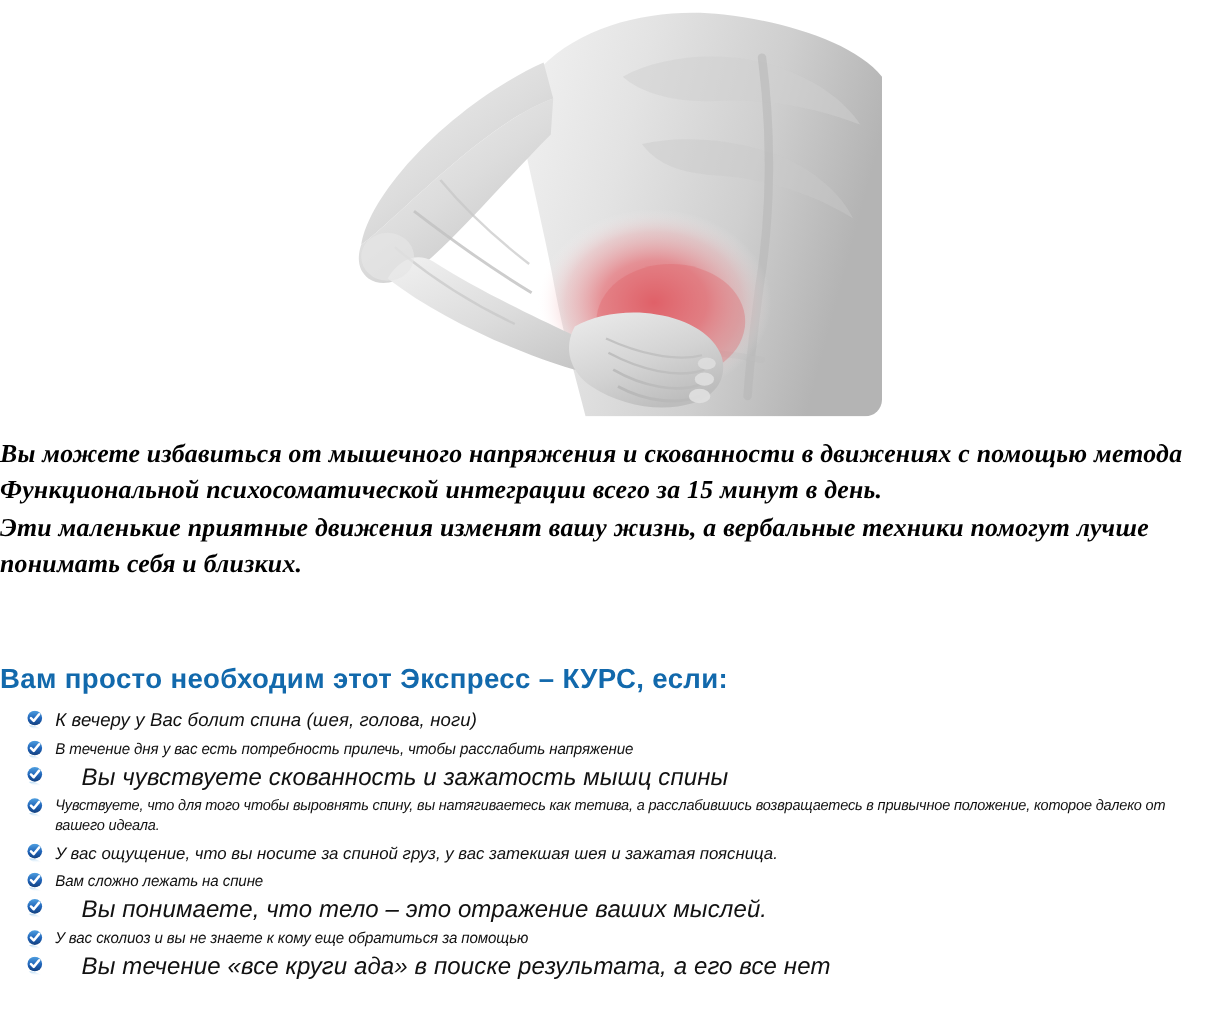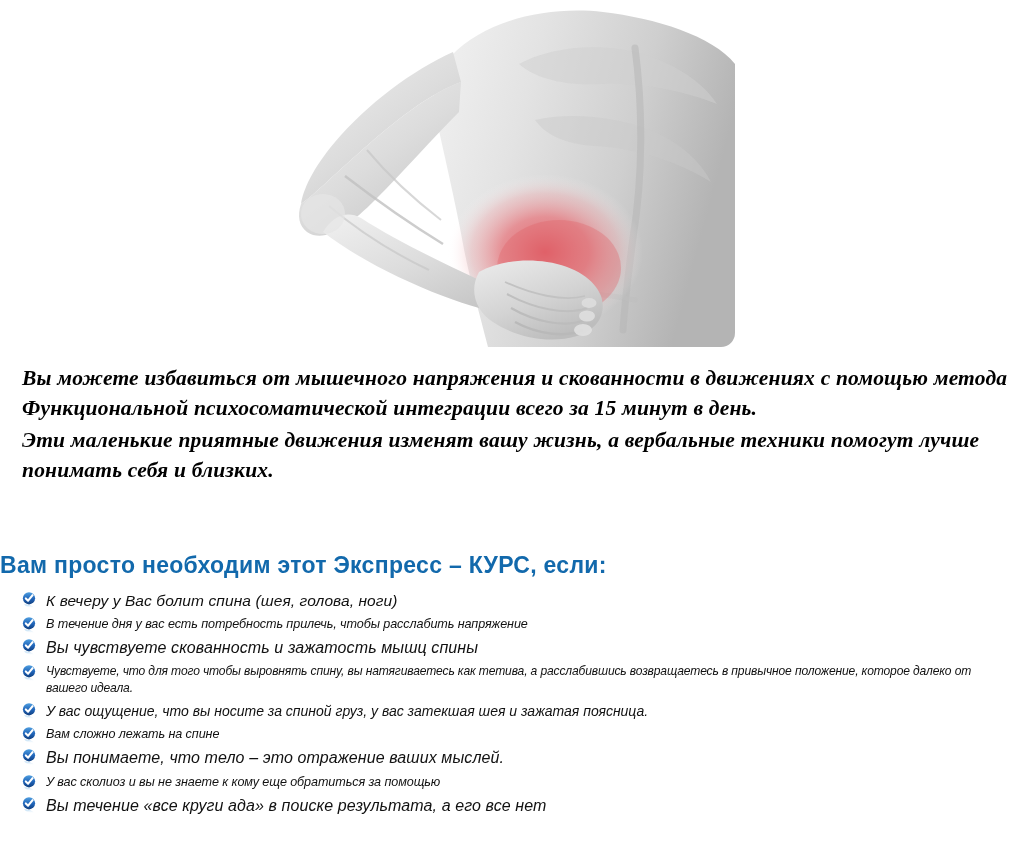--- a/index.html
+++ b/index.html
@@ -44,21 +44,20 @@
   .intro p {
     margin: 0;
     font-family: "Liberation Serif", "DejaVu Serif", serif;
     font-weight: bold;
     font-style: italic;
     font-size: 21.5px;
     line-height: 30px;
     letter-spacing: 0.2px;
     color: #000000;
     white-space: pre-line;
-    padding-left: 22px;
   }
   .intro p.second {
     margin-top: 2px;
   }
 
   
   .headline {
     position: absolute;
     left: 0px;
     top: 533px;
@@ -104,21 +103,21 @@
     white-space: pre-line;
   }
 
   
   .sz-lg  { font-size: 15.5px; line-height: 21px; font-weight: 400; letter-spacing: 0.1px; }
   .sz-md  { font-size: 14px;   line-height: 20px; font-weight: 400; letter-spacing: 0px; }
   .sz-sm  { font-size: 13px;   line-height: 18px; font-weight: 400; letter-spacing: -0.1px;
             transform: scaleX(0.97); transform-origin: left center; }
   .sz-xs  { font-size: 12.6px; line-height: 17px; font-weight: 400; letter-spacing: -0.15px;
             transform: scaleX(0.96); transform-origin: left center; }
-  .sz-lg2 { font-size: 16px;   line-height: 22px; font-weight: 400; letter-spacing: 0.1px; }
+  .sz-lg2 { font-size: 20px;   line-height: 22px; font-weight: 400; letter-spacing: 0.1px; margin-left: 22px; }
 </style>
 </head>
 <body>
 
 <div class="hero">
   <svg viewBox="0 0 452 347" xmlns="http://www.w3.org/2000/svg">
     <defs>
       <radialGradient id="painGlow" cx="50%" cy="50%" r="50%">
         <stop offset="0%" stop-color="#e05a63" stop-opacity="0.95"></stop>
         <stop offset="45%" stop-color="#e8737a" stop-opacity="0.72"></stop>

